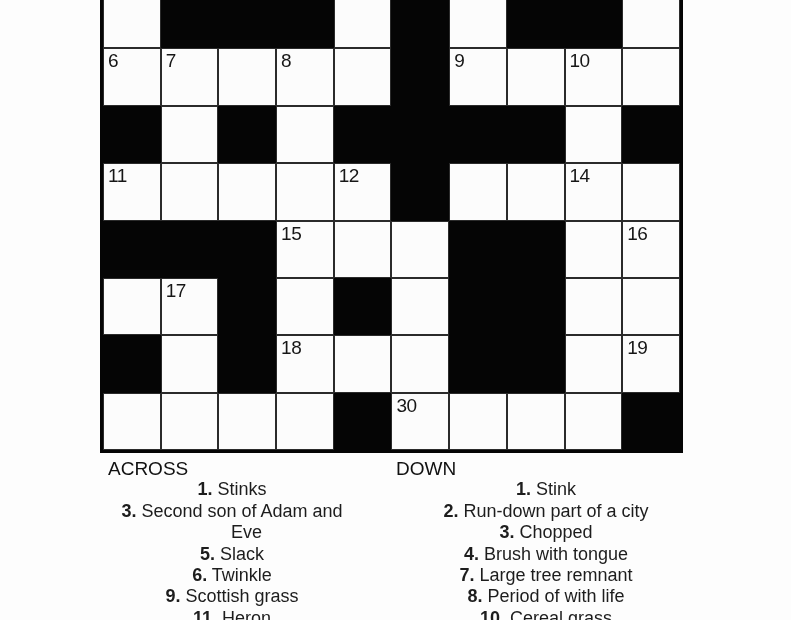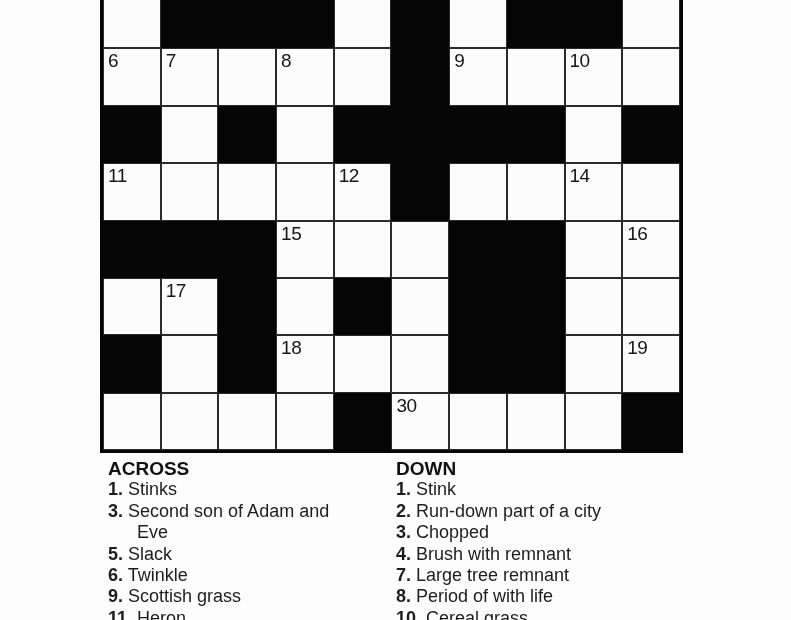--- a/index.html
+++ b/index.html
@@ -53,29 +53,30 @@
   .clues {
     position: absolute;
     top: 458px;
   }
   .clues.across { left: 108px; width: 248px; }
   .clues.down   { left: 396px; width: 300px; }
   .clues h2 {
     margin: 0;
     font-size: 19px;
     line-height: 21.4px;
-    font-weight: 700;
+    font-weight: 400;
     color: #111111;
   }
   .clue {
     font-size: 18px;
     line-height: 21.4px;
     padding-left: 29px;
     text-indent: -29px;
     color: #1d1d1d;
+    text-align: center;
   }
   .cnum { font-weight: 700; }
 </style>
 </head>
 <body>
 
 <div class="stage">
 
   <div class="grid-wrap">
     <div class="grid">
@@ -200,20 +201,20 @@
         <div class="clue"><span class="cnum">11.</span> <span>Heron</span></div>
       </div>
   </div>
 
   <div class="clues down">
     <h2>DOWN</h2>
     <div>
         <div class="clue"><span class="cnum">1.</span> <span>Stink</span></div>
         <div class="clue"><span class="cnum">2.</span> <span>Run-down part of a city</span></div>
         <div class="clue"><span class="cnum">3.</span> <span>Chopped</span></div>
-        <div class="clue"><span class="cnum">4.</span> <span>Brush with remnant</span></div>
+        <div class="clue"><span class="cnum">4.</span> <span>Brush with tongue</span></div>
         <div class="clue"><span class="cnum">7.</span> <span>Large tree remnant</span></div>
         <div class="clue"><span class="cnum">8.</span> <span>Period of with life</span></div>
         <div class="clue"><span class="cnum">10.</span> <span>Cereal grass</span></div>
       </div>
   </div>
 
 </div>
 
 </body></html>

